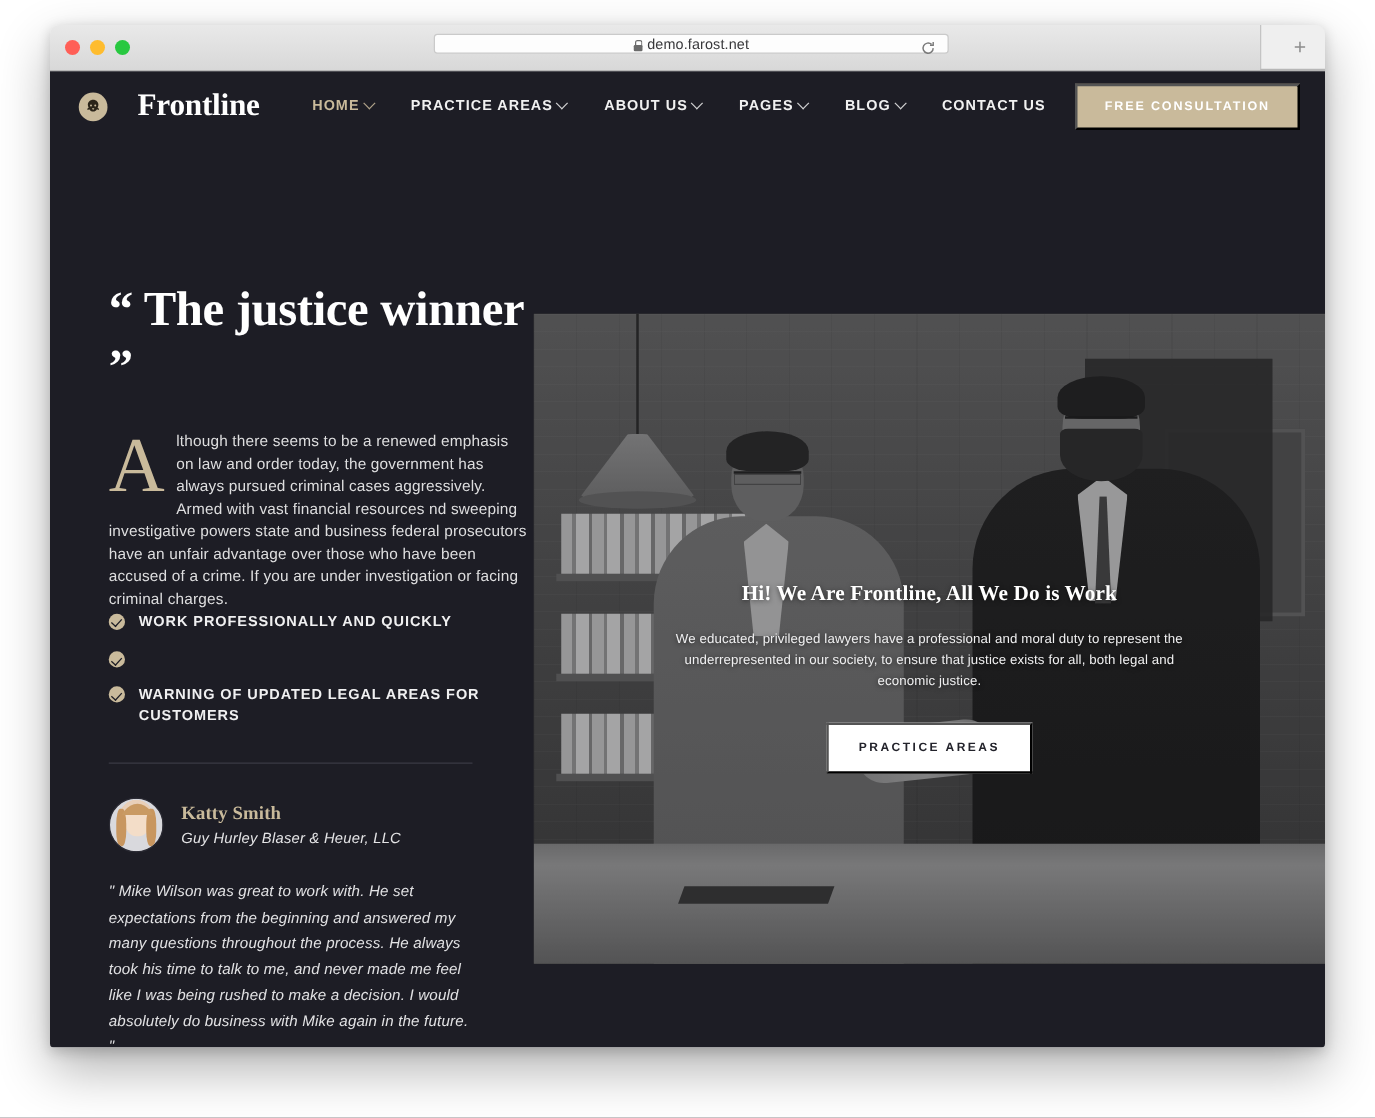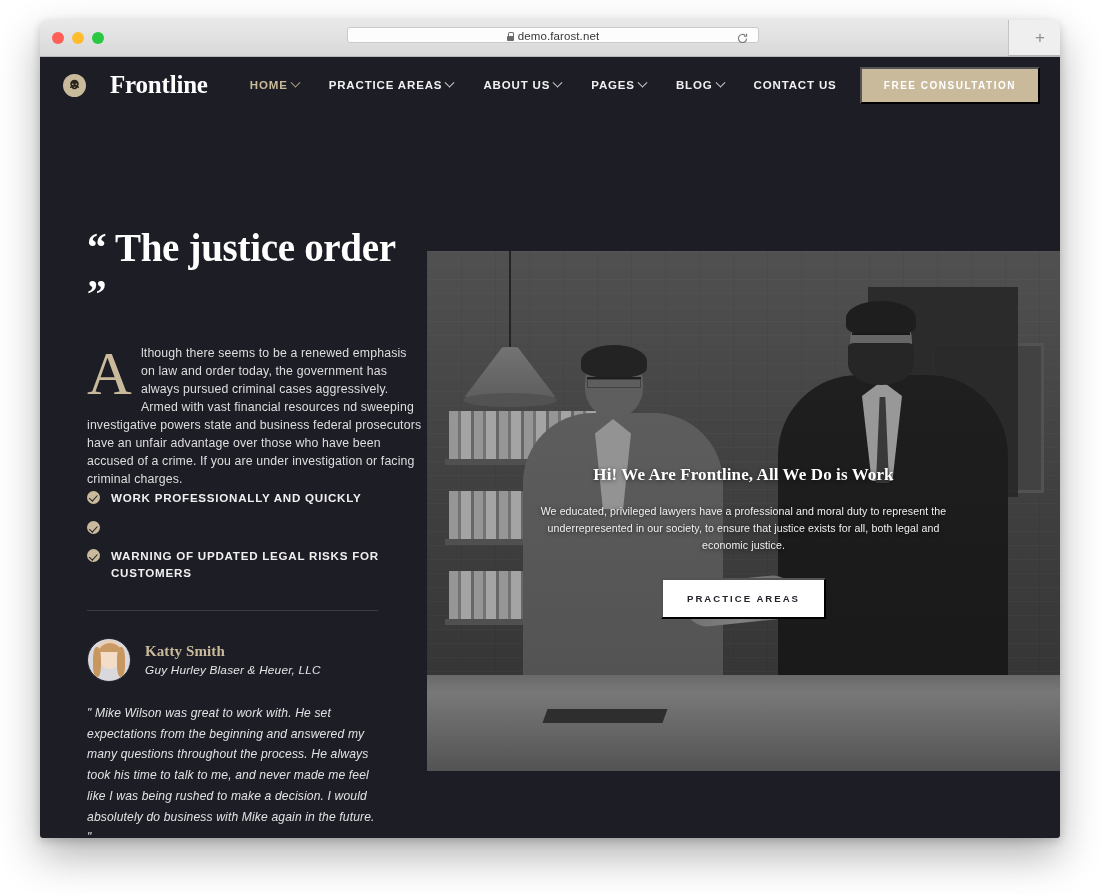--- a/index.html
+++ b/index.html
@@ -611,37 +611,37 @@
           <span>CONTACT US</span>
         </div>
       </nav>
 
       <button class="cta-btn">FREE CONSULTATION</button>
     </header>
 
     <section class="hero">
 
       <div class="left-col">
-        <h1 class="hero-title">“ The justice order ”</h1>
+        <h1 class="hero-title">“ The justice winner ”</h1>
 
         <p class="lead">
           <span class="dropcap">A</span><span>lthough there seems to be a renewed emphasis on law and order today, the government has always pursued criminal cases aggressively. Armed with vast financial resources nd sweeping investigative powers state and business federal prosecutors have an unfair advantage over those who have been accused of a crime. If you are under investigation or facing criminal charges.</span>
         </p>
 
         <ul class="feature-list">
           <li class="feature-item">
             <span class="check-icon"></span>
             <span>WORK PROFESSIONALLY AND QUICKLY</span>
           </li>
           <li class="feature-item">
             <span class="check-icon"></span>
           </li>
           <li class="feature-item">
             <span class="check-icon"></span>
-            <span>WARNING OF UPDATED LEGAL RISKS FOR CUSTOMERS</span>
+            <span>WARNING OF UPDATED LEGAL AREAS FOR CUSTOMERS</span>
           </li>
         </ul>
 
         <div class="divider"></div>
 
         <div class="testimonial-head">
           <div class="avatar">
             <span class="hair-l"></span>
             <span class="hair-r"></span>
           </div>

